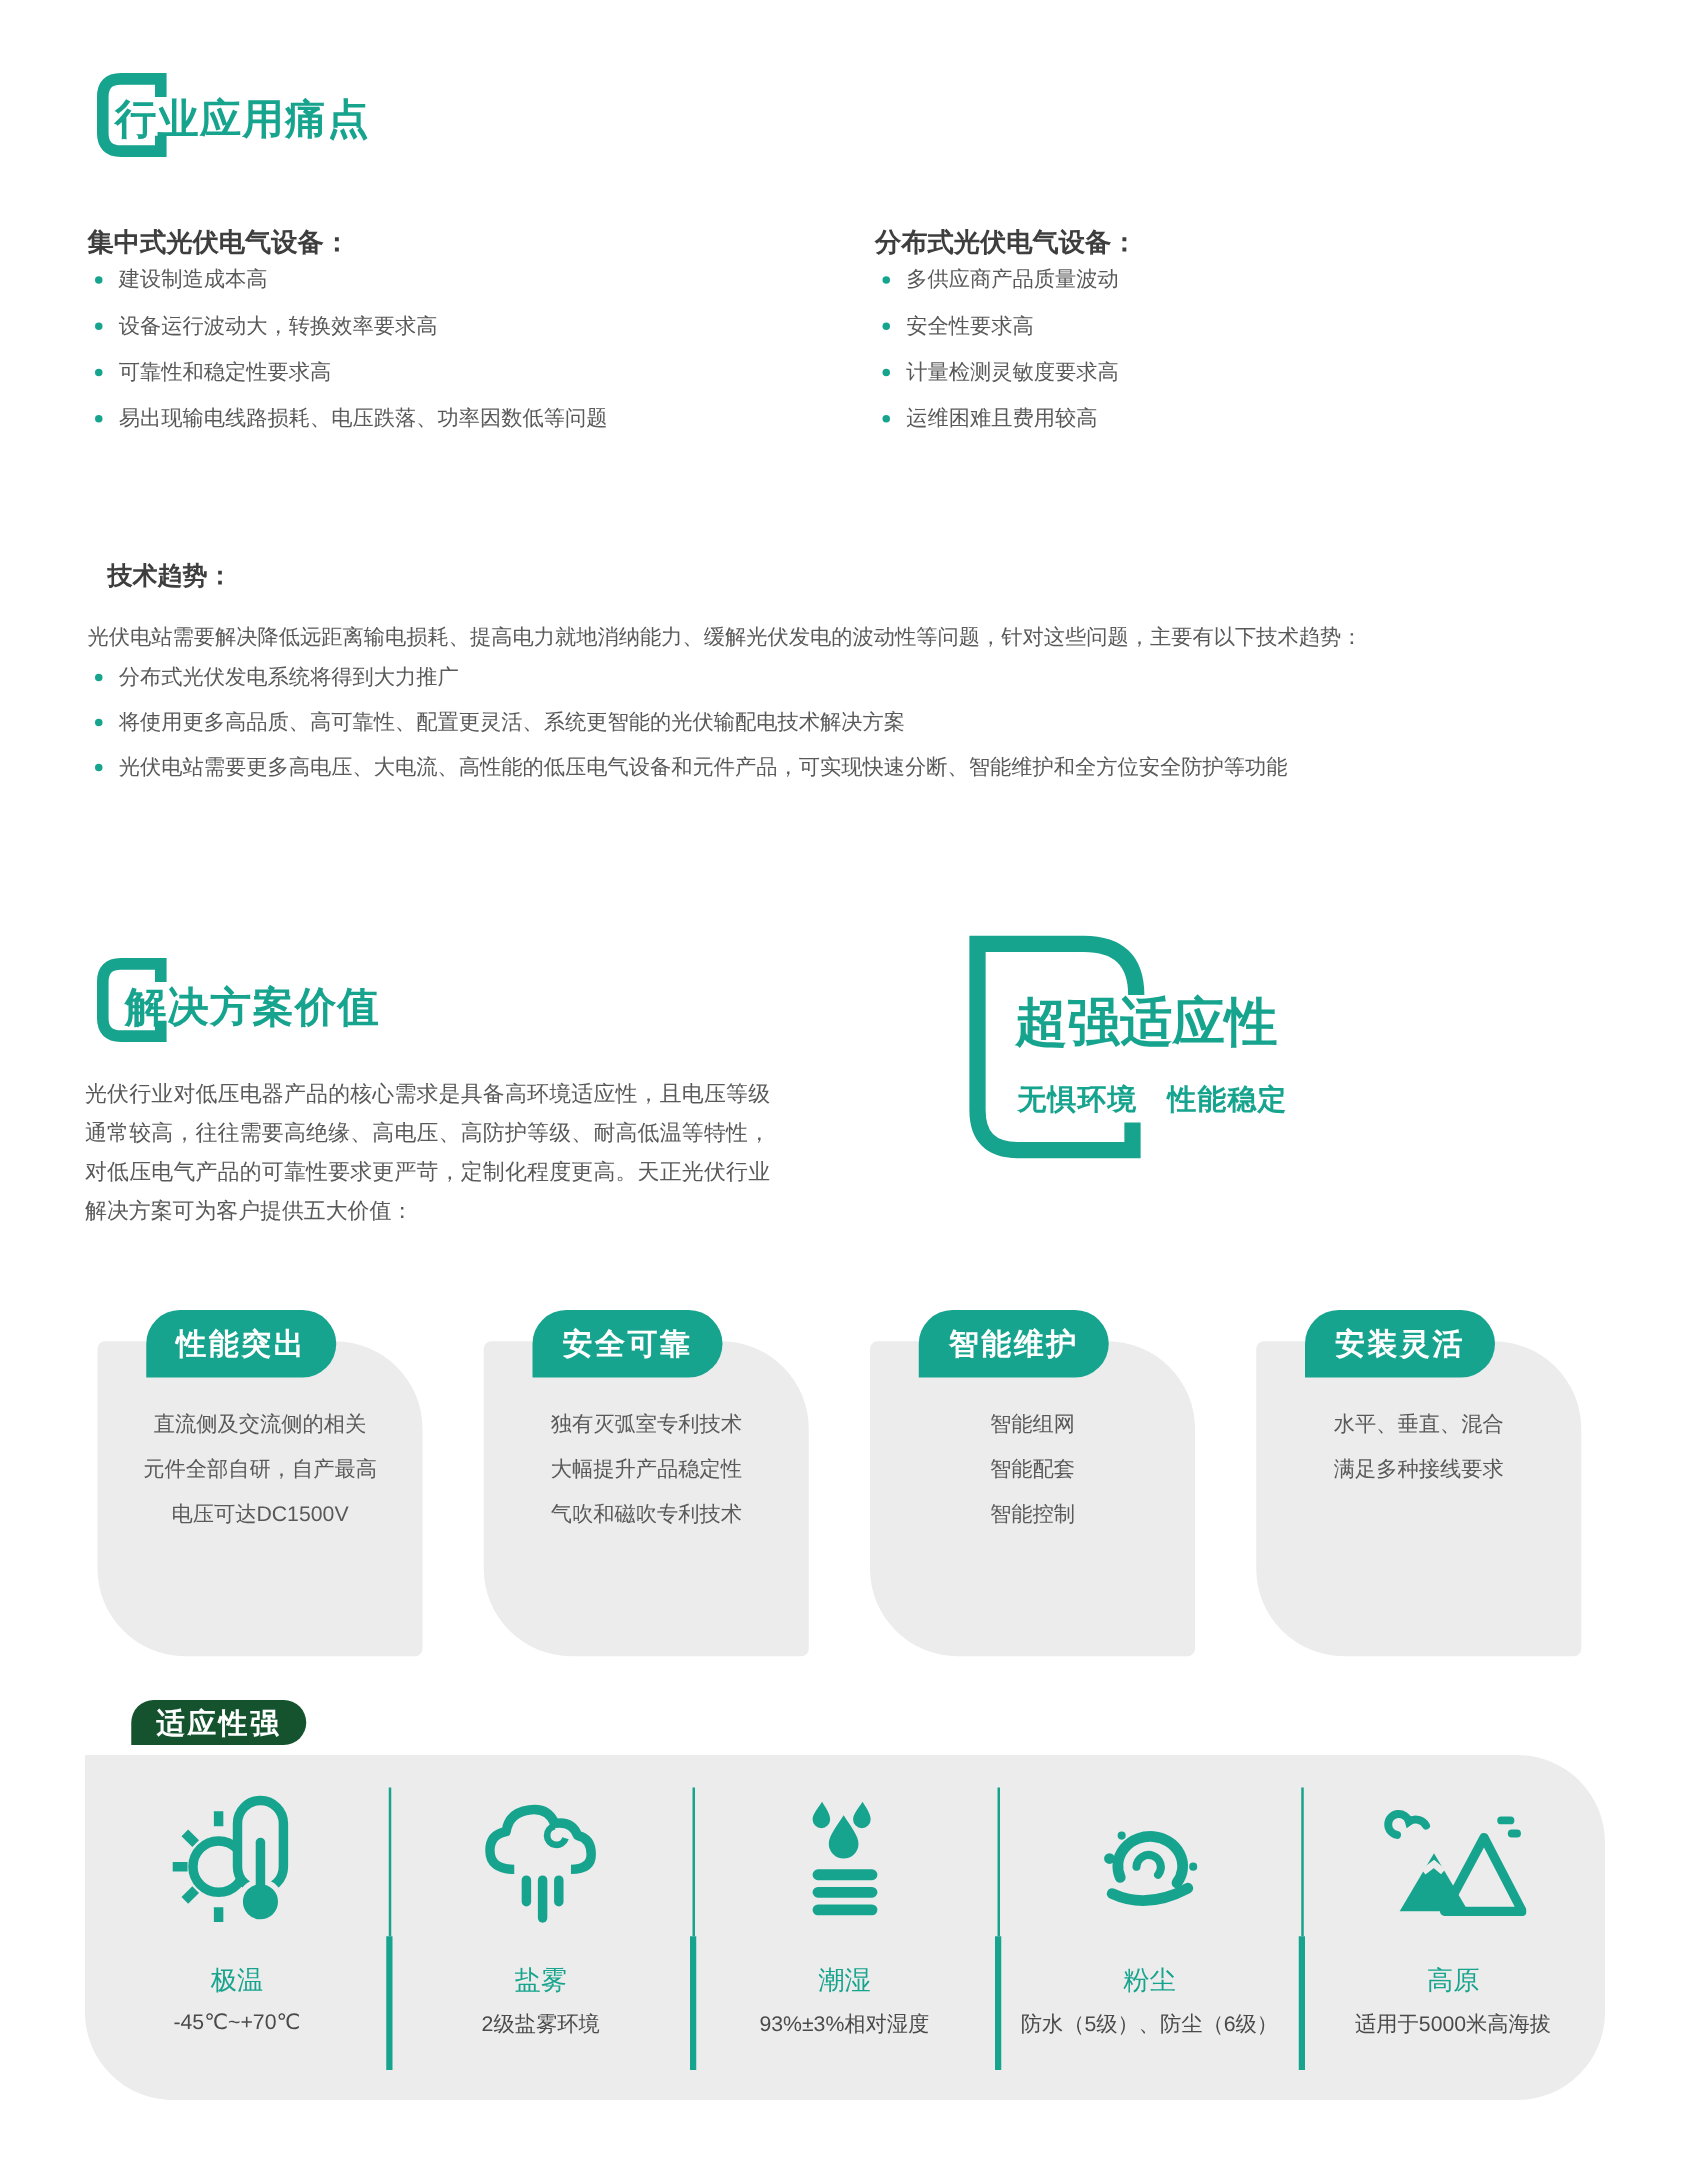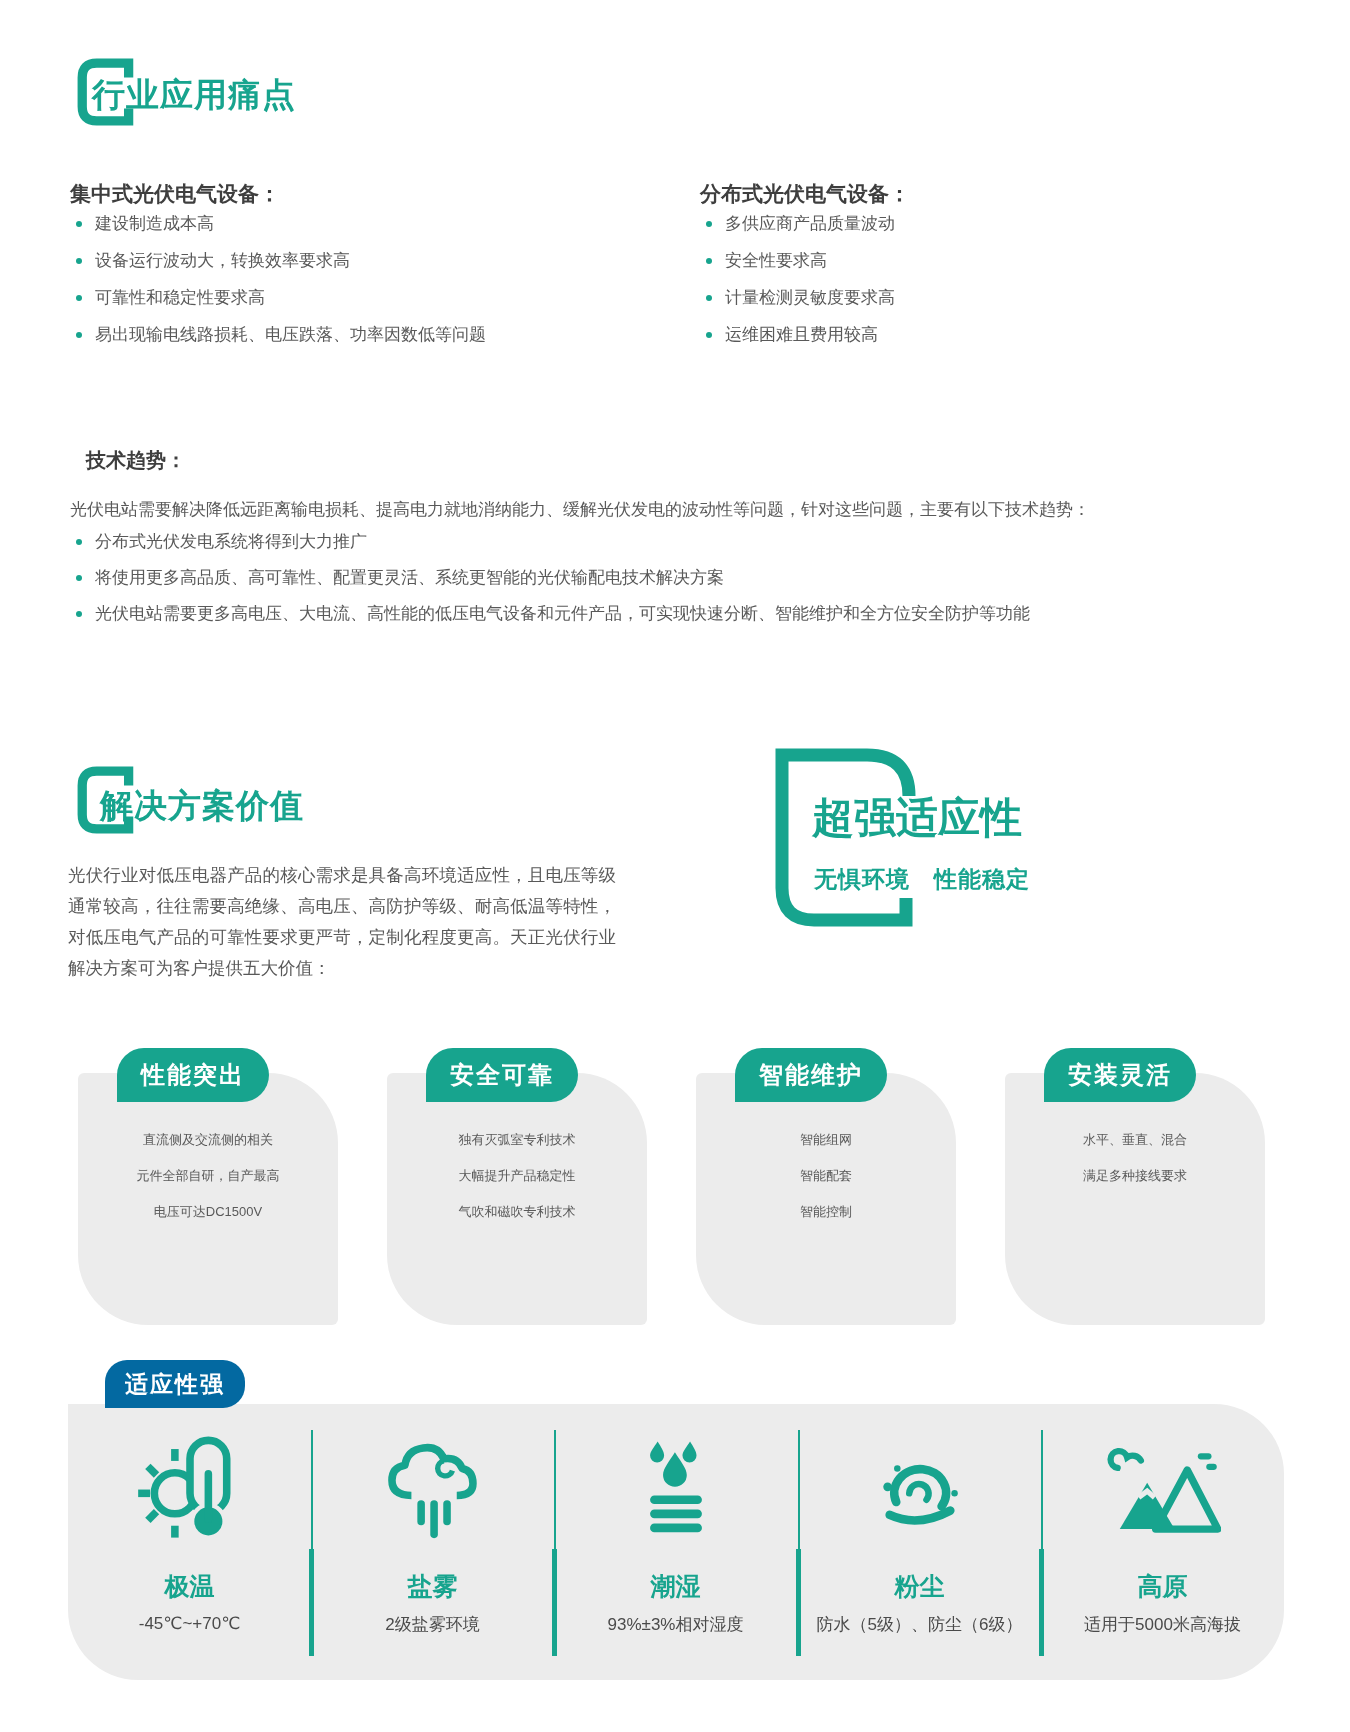--- a/index.html
+++ b/index.html
@@ -24,30 +24,30 @@
 
   
   .callout-title{position:absolute;left:812px;top:790px;font-size:42px;font-weight:bold;color:#17A48E;white-space:nowrap;}
   .callout-sub{position:absolute;left:814px;top:864px;font-size:23px;font-weight:bold;color:#17A48E;letter-spacing:1px;white-space:nowrap;}
 
   
   .card{position:absolute;top:1073px;width:260px;height:252px;background:#ECECEC;border-radius:6px 70px 6px 70px;}
   .card-badge{position:absolute;top:1048px;width:152px;height:54px;background:#17A48E;border-radius:27px 27px 27px 0;
               color:#fff;font-size:24px;font-weight:bold;letter-spacing:2px;
               display:flex;align-items:center;justify-content:center;white-space:nowrap;}
-  .card-text{padding-top:49px;text-align:center;font-size:13px;line-height:36px;color:#595959;}
+  .card-text{padding-top:49px;text-align:center;font-size:17px;line-height:36px;color:#595959;}
 
   
   .band{position:absolute;left:68px;top:1404px;width:1216px;height:276px;background:#ECECEC;border-radius:0 70px 70px 70px;}
-  .band-badge{position:absolute;left:105px;top:1360px;width:140px;height:48px;background:#0369a1;border-radius:22px 22px 22px 0;
+  .band-badge{position:absolute;left:105px;top:1360px;width:140px;height:36px;background:#14532d;border-radius:22px 22px 22px 0;
               color:#fff;font-size:23px;font-weight:bold;letter-spacing:2px;
               display:flex;align-items:center;justify-content:center;}
   .band-item{position:absolute;top:0;width:243px;text-align:center;}
   .band-item .icn{margin-top:26px;height:118px;display:flex;align-items:center;justify-content:center;}
-  .band-item .t{margin-top:22px;font-size:25px;font-weight:bold;color:#17A48E;}
+  .band-item .t{margin-top:22px;font-size:21px;font-weight:normal;color:#17A48E;}
   .band-item .d{margin-top:10px;font-size:17px;color:#4A4A4A;white-space:nowrap;}
   .divider{position:absolute;top:26px;width:5px;}
   .divider .thin{width:2px;height:119px;margin:0 auto;background:#17A48E;}
   .divider .thick{width:5px;height:107px;background:#17A48E;}
 </style>
 </head>
 <body>
 
 <div class="page">
 

